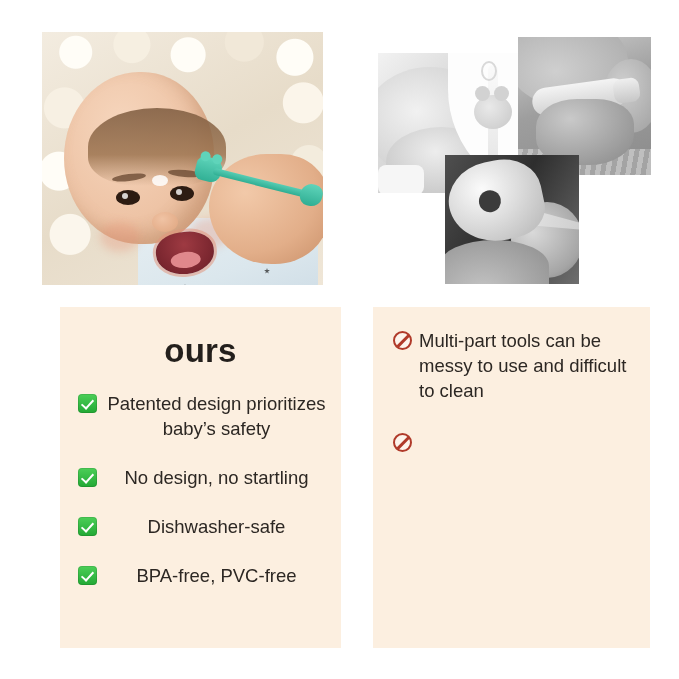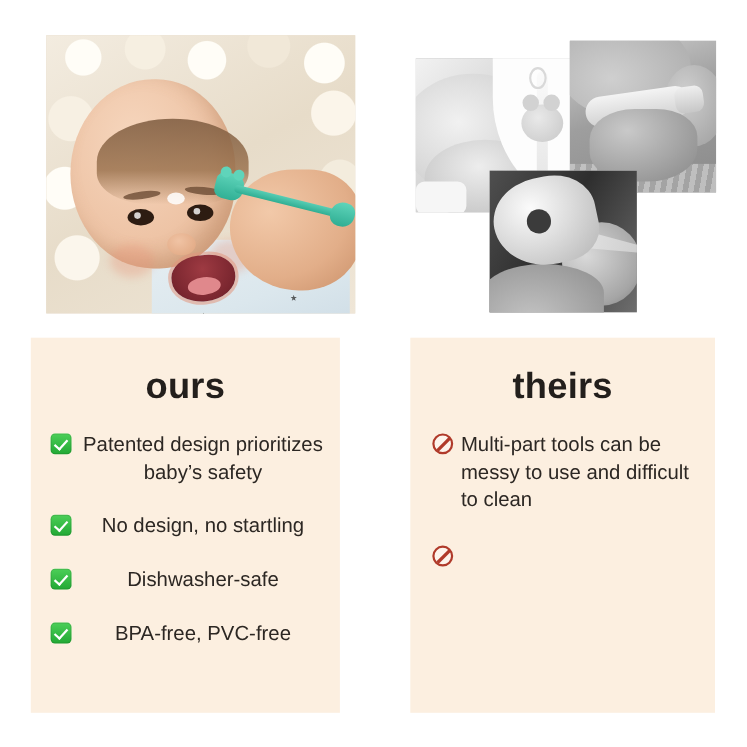--- a/index.html
+++ b/index.html
@@ -241,21 +241,21 @@
     background: radial-gradient(ellipse at 40% 100%, #c4c4c4 0%, #8e8e8e 100%);
   }
 
   
   .panel {
     position: absolute;
     top: 307px;
     height: 341px;
     background: #fcefe0;
   }
-  .panel-ours  { left: 28px;  width: 281px; }
+  .panel-ours  { left: 60px;  width: 281px; }
   .panel-theirs{ left: 373px; width: 277px; }
 
   .panel-title {
     text-align: center;
     color: #231f1c;
     font-weight: 800;
     letter-spacing: .2px;
   }
   .panel-ours .panel-title   { font-size: 33px; margin-top: 25px; }
   .panel-theirs .panel-title { font-size: 33px; margin-top: 25px; }
@@ -399,21 +399,20 @@
         <span class="item-text">Dishwasher-safe</span>
       </li>
       <li class="item">
         <span class="ico-check"></span>
         <span class="item-text">BPA-free, PVC-free</span>
       </li>
     </ul>
   </div>
 
   <div class="panel panel-theirs">
-    <div class="panel-title">theirs</div>
     <ul class="list">
       <li class="item">
         <span class="ico-ban"></span>
         <span class="item-text">Multi-part tools can be messy to use and difficult to clean</span>
       </li>
       <li class="item">
         <span class="ico-ban"></span>
       </li>
     </ul>
   </div>

